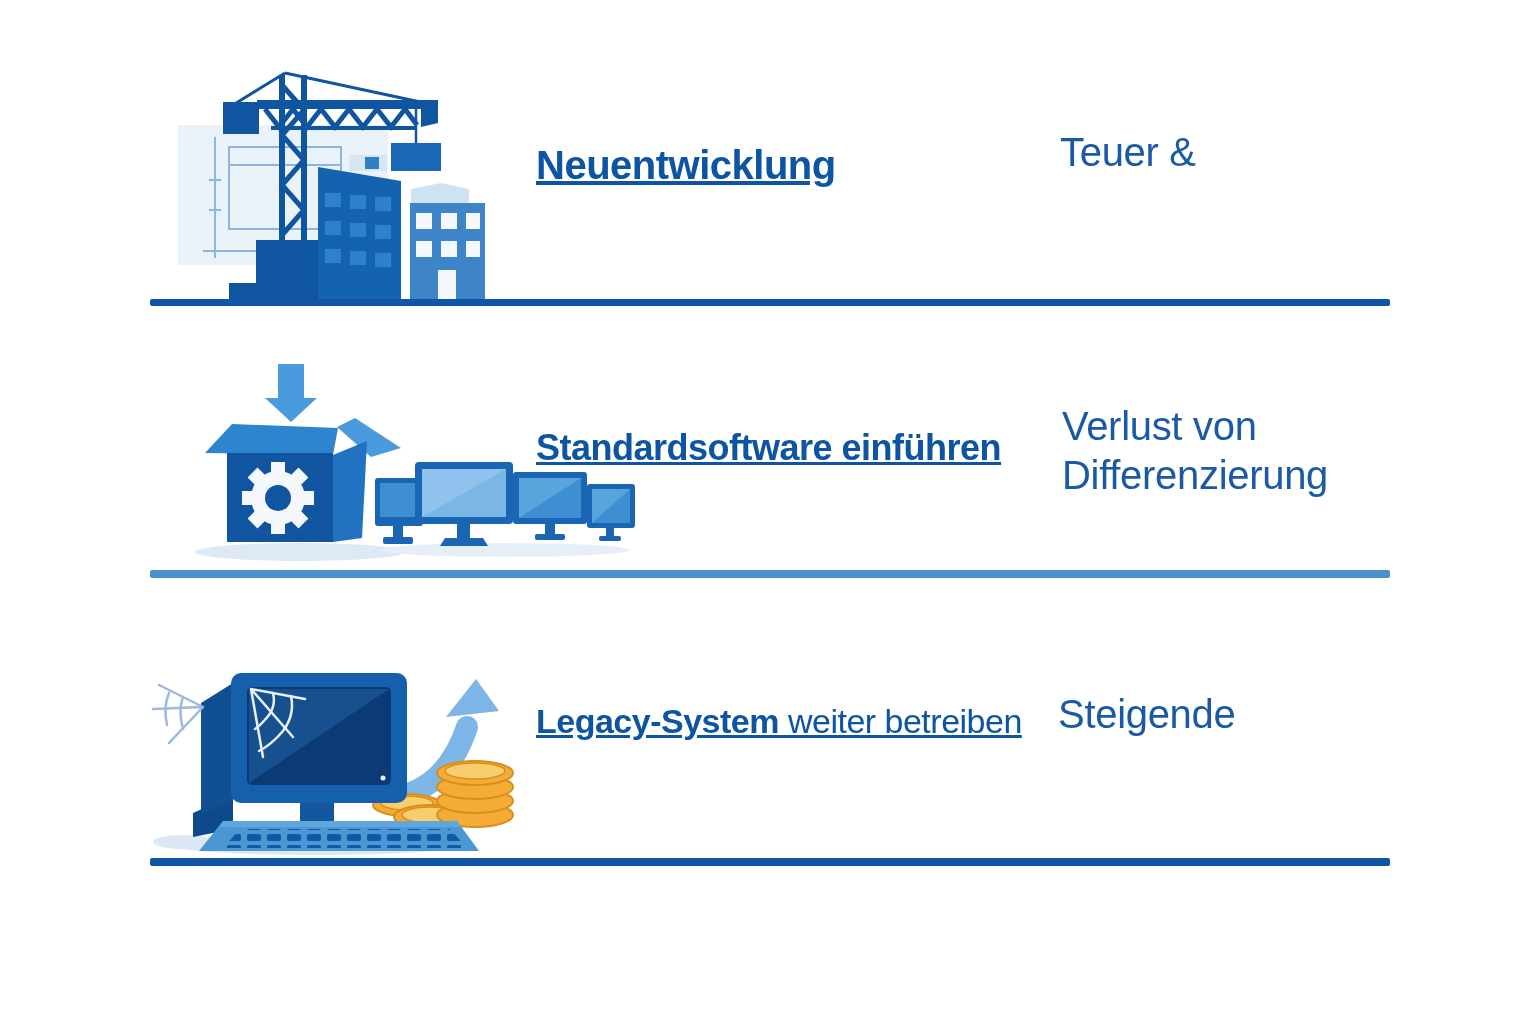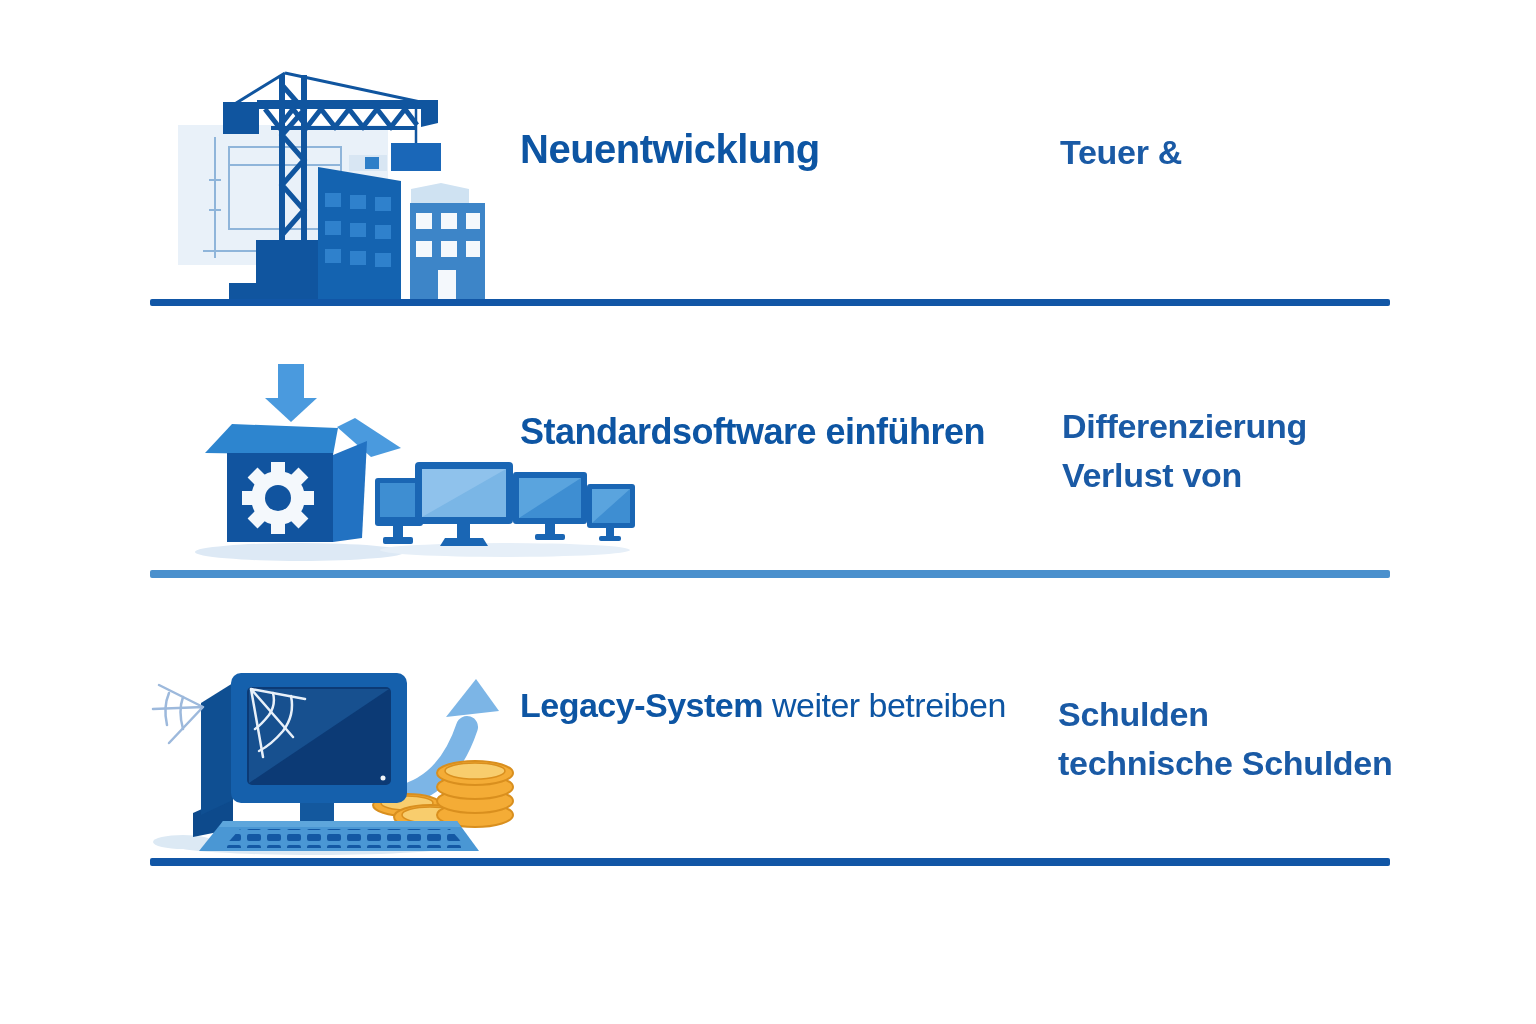--- a/index.html
+++ b/index.html
@@ -9,33 +9,34 @@
     background:#ffffff;
     overflow:hidden;
     font-family:"Liberation Sans", sans-serif;
   }
   .illus{position:absolute;}
   .illus svg{display:block;width:100%;height:100%;}
   .illus-1{left:153px;top:55px;width:372px;height:248px;}
   .illus-2{left:175px;top:360px;width:462px;height:212px;}
   .illus-3{left:145px;top:645px;width:422px;height:215px;}
   .title{
-    position:absolute;margin:0;
+    position:absolute;margin:16px;
     color:var(--title_text,#0d55a3);
     font-weight:700;letter-spacing:-0.5px;line-height:1.15;
     white-space:nowrap;
+    text-decoration:underline;
   }
   .t1{left:520px;top:126px;font-size:40px;}
   .t2{left:520px;top:411px;font-size:36px;}
   .t3{left:520px;top:686px;font-size:34px;}
   .title .tr{font-weight:500;}
   .consequence{
     position:absolute;
     color:var(--consequence_text,#1a5aa5);
-    font-weight:700;font-size:34px;line-height:49px;
+    font-weight:400;font-size:40px;line-height:49px;
     letter-spacing:-0.3px;white-space:nowrap;
   }
   .c1{left:1060px;top:128px;}
   .c2{left:1062px;top:402px;}
   .c3{left:1058px;top:690px;}
   .divider{position:absolute;left:150px;width:1240px;height:7px;border-radius:2px;}
   .d1{top:299px;}
   .d2{top:570px;height:8px;}
   .d3{top:858px;height:8px;}
 </style>
@@ -165,22 +166,22 @@
             <rect x="-7" y="-36" width="14" height="72" transform="rotate(90)"></rect>
             <rect x="-7" y="-36" width="14" height="72" transform="rotate(135)"></rect>
             <circle r="27"></circle>
             <circle r="13" fill="#11549f"></circle>
           </g>
         </g>
       </svg>
     </div>
     <h2 class="title t2"><span class="tb">Standardsoftware einführen</span><span class="tr"></span></h2>
     <div class="consequence c2">
+      <div>Verlust von</div>
       <div>Differenzierung</div>
-      <div>Verlust von</div>
     </div>
     <div class="divider d2" style="background: rgb(74, 144, 205);"></div>
   </section>
 
   <section>
     <div class="illus illus-3">
       <svg viewBox="0 0 422 215">
         <defs>
           <pattern id="keys" width="20" height="11" patternUnits="userSpaceOnUse">
             <rect x="2" y="2" width="14" height="7" rx="2" fill="#1358a4"></rect>
@@ -229,19 +230,18 @@
           <g stroke="#9db9dc" stroke-width="2.5">
             <path d="M58 62 L14 40 M58 62 L8 64 M58 62 L24 98"></path>
             <path d="M24 48 Q18 62 22 80"></path>
             <path d="M38 52 Q33 66 38 84"></path>
           </g>
         </g>
       </svg>
     </div>
     <h2 class="title t3"><span class="tb">Legacy-System</span><span class="tr"> weiter betreiben</span></h2>
     <div class="consequence c3">
-      <div>Schulden</div>
-      <div>technische Schulden</div>
+      <div>Steigende</div>
     </div>
     <div class="divider d3" style="background: rgb(17, 86, 166);"></div>
   </section>
 
 </div>
 
 </body></html>

